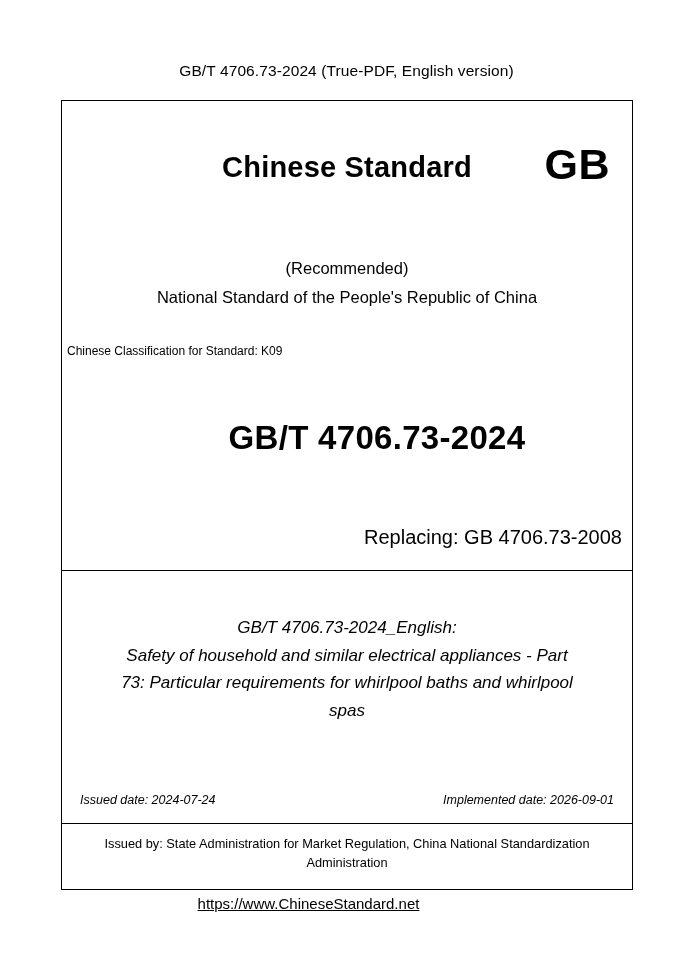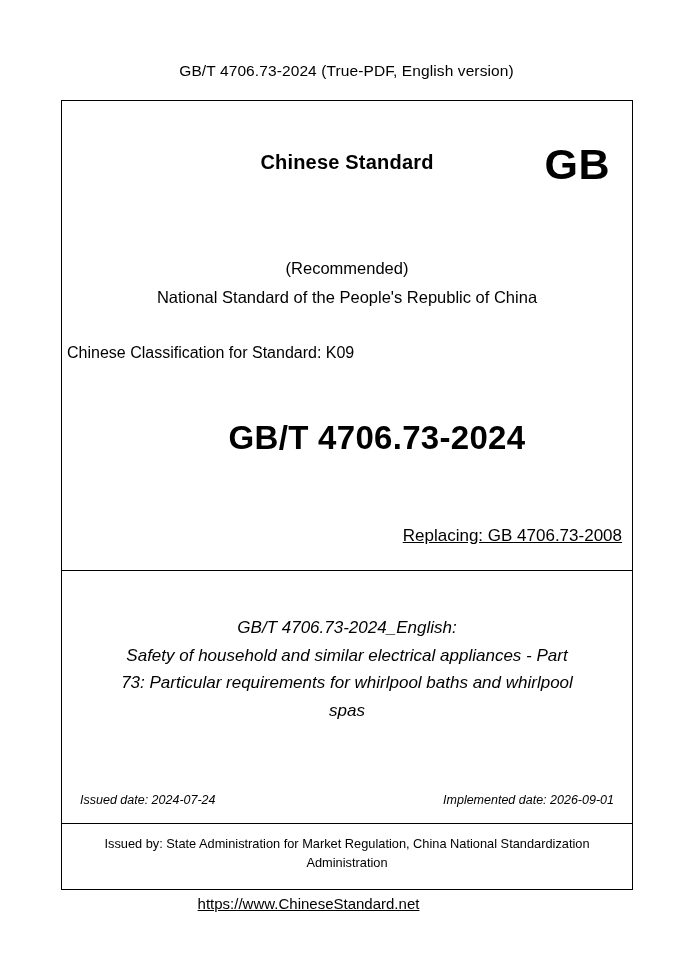--- a/index.html
+++ b/index.html
@@ -44,21 +44,21 @@
     height: 470px;
     border-bottom: 1.2px solid #000;
     box-sizing: border-box;
   }
   .chinese-standard {
     position: absolute;
     top: 50px;
     left: 0;
     width: 100%;
     text-align: center;
-    font-size: 20px;
+    font-size: 29px;
     font-weight: bold;
     letter-spacing: 0.2px;
   }
   .gb-logo {
     position: absolute;
     top: 39px;
     right: 22px;
     font-size: 43px;
     font-weight: bold;
     letter-spacing: 0.5px;
@@ -70,40 +70,39 @@
     left: 0;
     width: 100%;
     text-align: center;
     font-size: 16.5px;
     line-height: 1.75;
   }
   .classification {
     position: absolute;
     top: 243px;
     left: 5px;
-    font-size: 16px;
+    font-size: 12px;
   }
   .std-no {
     position: absolute;
     top: 318px;
     left: 0;
     width: 100%;
     text-align: center;
     font-size: 33px;
     font-weight: bold;
     letter-spacing: 0.3px;
     padding-left: 60px;
     box-sizing: border-box;
   }
   .replacing {
     position: absolute;
     top: 425px;
     right: 10px;
-    font-size: 17px;
-    text-decoration: underline;
+    font-size: 20px;
   }
   .sec-mid {
     position: relative;
     height: 253px;
     border-bottom: 1.2px solid #000;
     box-sizing: border-box;
     font-style: italic;
   }
   .title-block {
     position: absolute;

